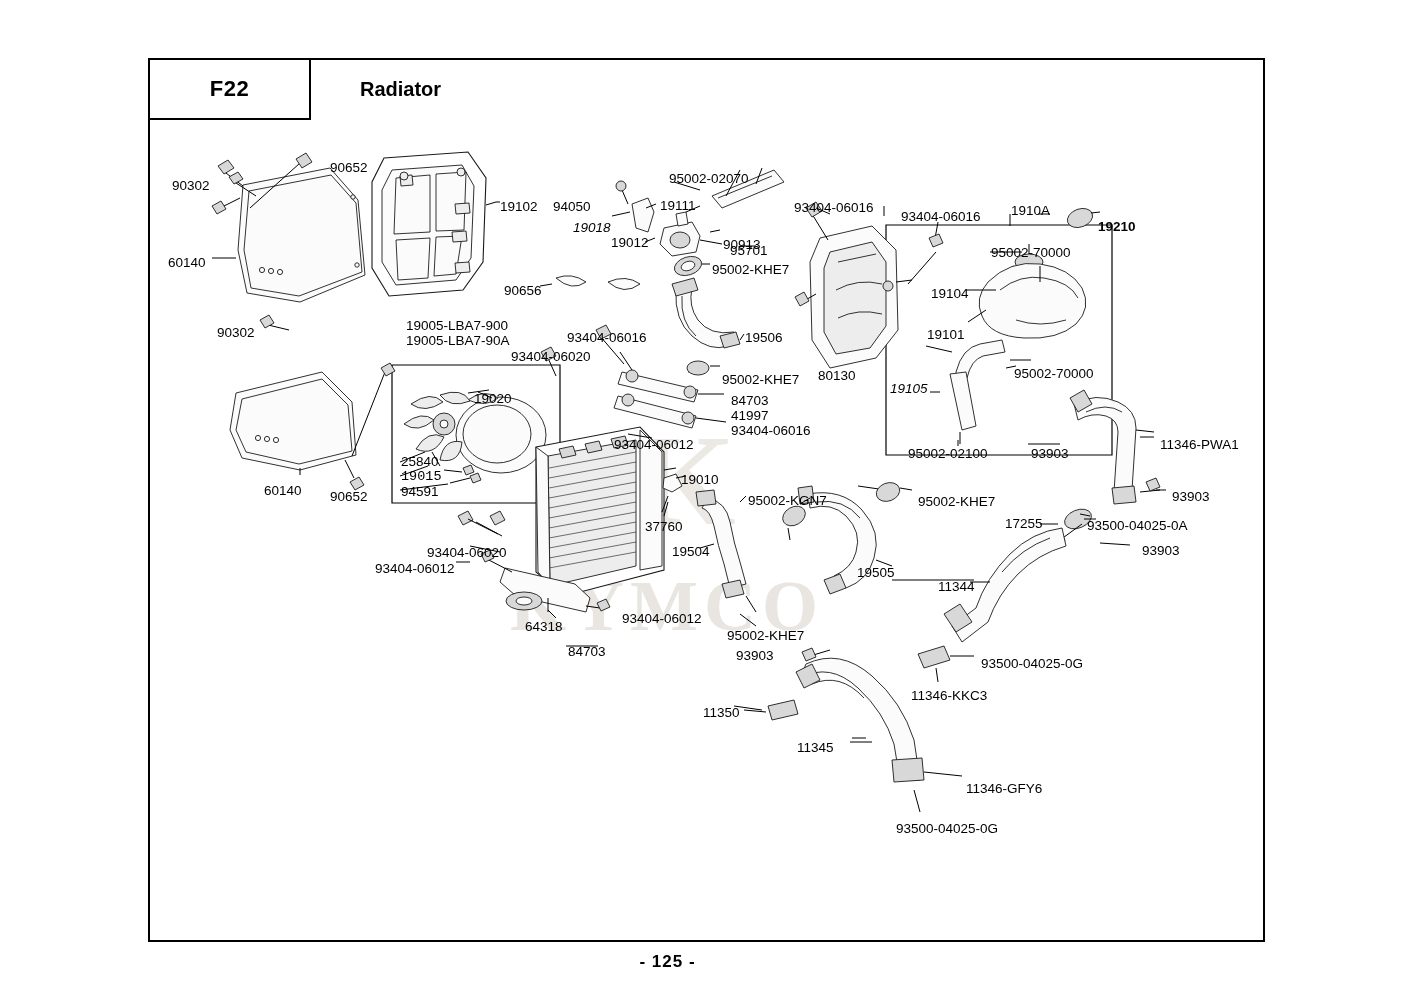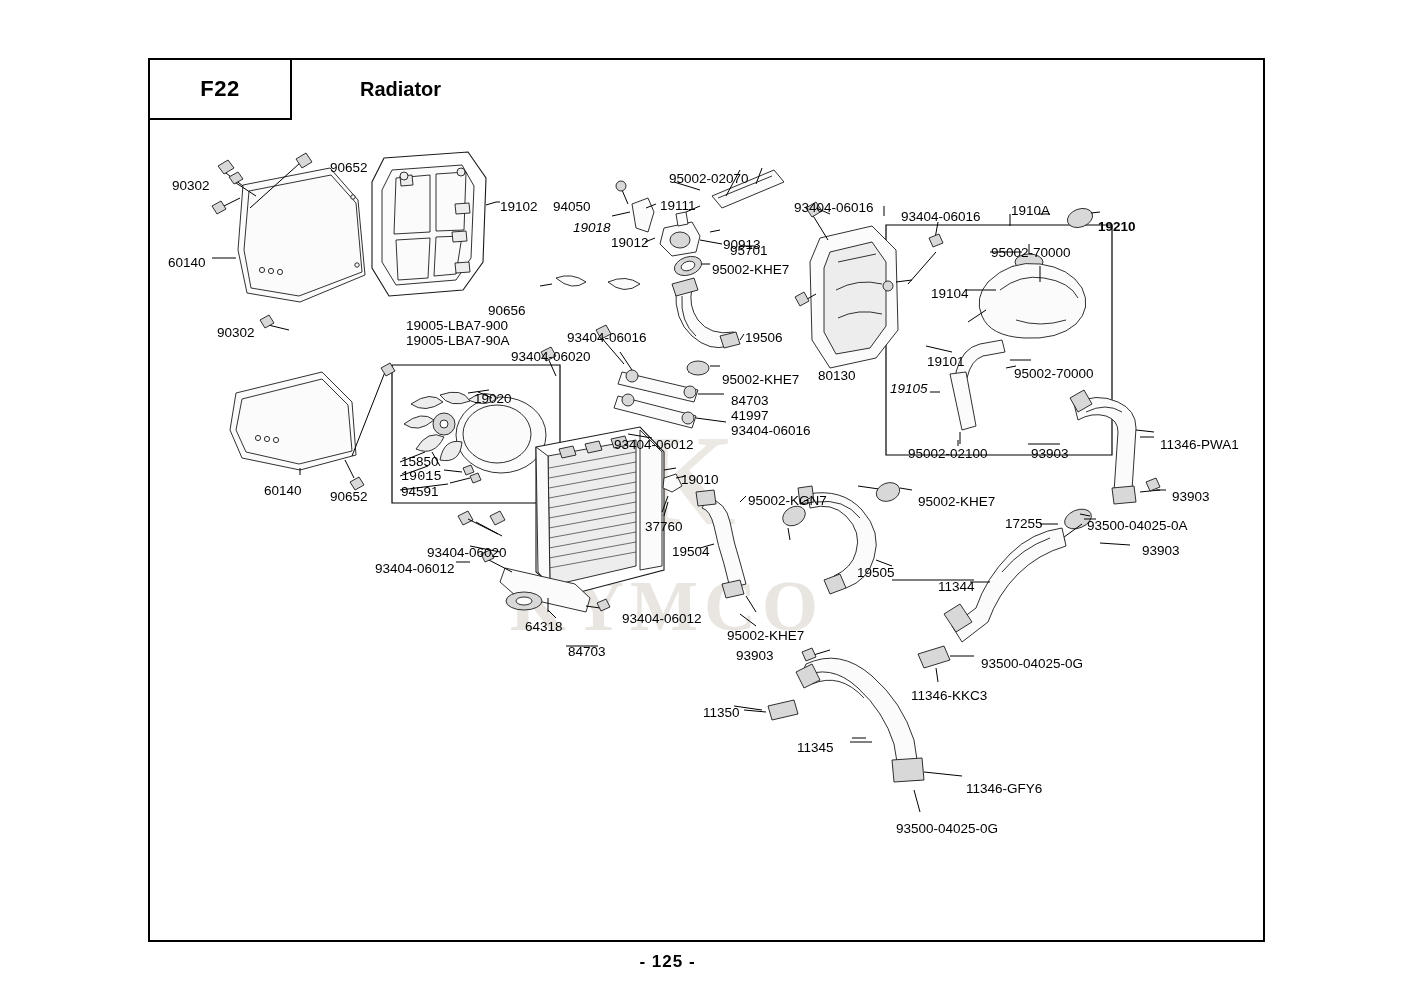--- a/index.html
+++ b/index.html
@@ -26,21 +26,21 @@
   .frame {
     position: absolute;
     left: 148px; top: 58px;
     width: 1117px; height: 884px;
     border: 2px solid #000;
     box-sizing: border-box;
   }
   .code-box {
     position: absolute;
     left: 148px; top: 58px;
-    width: 144px; height: 62px;
+    width: 163px; height: 62px;
     border: 2px solid #000;
     box-sizing: border-box;
     background: #fff;
     display: flex;
     align-items: center;
     justify-content: center;
   }
   .code-box .code-text {
     font-size: 22px;
     font-weight: bold;
@@ -479,41 +479,41 @@
       <div class="lbl" style="left: 1011px; top: 203px;">1910A</div>
       <div class="lbl" style="left: 1098px; top: 219px; font-weight: bold;">19210</div>
       <div class="lbl" style="left: 573px; top: 220px; font-style: italic;">19018</div>
       <div class="lbl" style="left: 723px; top: 237px;">90913</div>
       <div class="lbl" style="left: 611px; top: 235px;">19012</div>
       <div class="lbl" style="left: 730px; top: 243px;">95701</div>
       <div class="lbl" style="left: 991px; top: 245px;">95002-70000</div>
       <div class="lbl" style="left: 168px; top: 255px;">60140</div>
       <div class="lbl" style="left: 712px; top: 262px;">95002-KHE7</div>
       <div class="lbl" style="left: 931px; top: 286px;">19104</div>
-      <div class="lbl" style="left: 488px; top: 283px; margin-top: 20px;">90656</div>
+      <div class="lbl" style="left: 504px; top: 283px;">90656</div>
       <div class="lbl" style="left: 745px; top: 330px;">19506</div>
       <div class="lbl" style="left: 217px; top: 325px;">90302</div>
       <div class="lbl" style="left: 406px; top: 318px; text-align: center;">19005-LBA7-900</div>
       <div class="lbl" style="left: 406px; top: 333px;">19005-LBA7-90A</div>
       <div class="lbl" style="left: 567px; top: 330px;">93404-06016</div>
-      <div class="lbl" style="left: 927px; top: 354px;">19101</div>
+      <div class="lbl" style="left: 927px; top: 327px;">19101</div>
       <div class="lbl" style="left: 511px; top: 349px;">93404-06020</div>
       <div class="lbl" style="left: 1014px; top: 366px;">95002-70000</div>
       <div class="lbl" style="left: 890px; top: 381px; font-style: italic;">19105</div>
       <div class="lbl" style="left: 722px; top: 372px;">95002-KHE7</div>
       <div class="lbl" style="left: 818px; top: 368px;">80130</div>
       <div class="lbl" style="left: 474px; top: 391px;">19020</div>
       <div class="lbl" style="left: 731px; top: 393px;">84703</div>
       <div class="lbl" style="left: 731px; top: 408px;">41997</div>
       <div class="lbl" style="left: 731px; top: 423px;">93404-06016</div>
       <div class="lbl" style="left: 614px; top: 437px;">93404-06012</div>
       <div class="lbl" style="left: 1160px; top: 437px;">11346-PWA1</div>
       <div class="lbl" style="left: 908px; top: 446px;">95002-02100</div>
       <div class="lbl" style="left: 1031px; top: 446px;">93903</div>
-      <div class="lbl" style="left: 401px; top: 454px;">15850</div>
+      <div class="lbl" style="left: 401px; top: 454px;">25840</div>
       <div class="lbl" style="left: 401px; top: 469px; font-family: Liberation Mono, monospace;">19015</div>
       <div class="lbl" style="left: 681px; top: 472px;">19010</div>
       <div class="lbl" style="left: 401px; top: 484px;">94591</div>
       <div class="lbl" style="left: 1172px; top: 489px;">93903</div>
       <div class="lbl" style="left: 748px; top: 493px;">95002-KGN7</div>
       <div class="lbl" style="left: 918px; top: 494px;">95002-KHE7</div>
       <div class="lbl" style="left: 645px; top: 519px;">37760</div>
       <div class="lbl" style="left: 1005px; top: 516px;">17255</div>
       <div class="lbl" style="left: 1087px; top: 518px;">93500-04025-0A</div>
       <div class="lbl" style="left: 672px; top: 544px;">19504</div>

